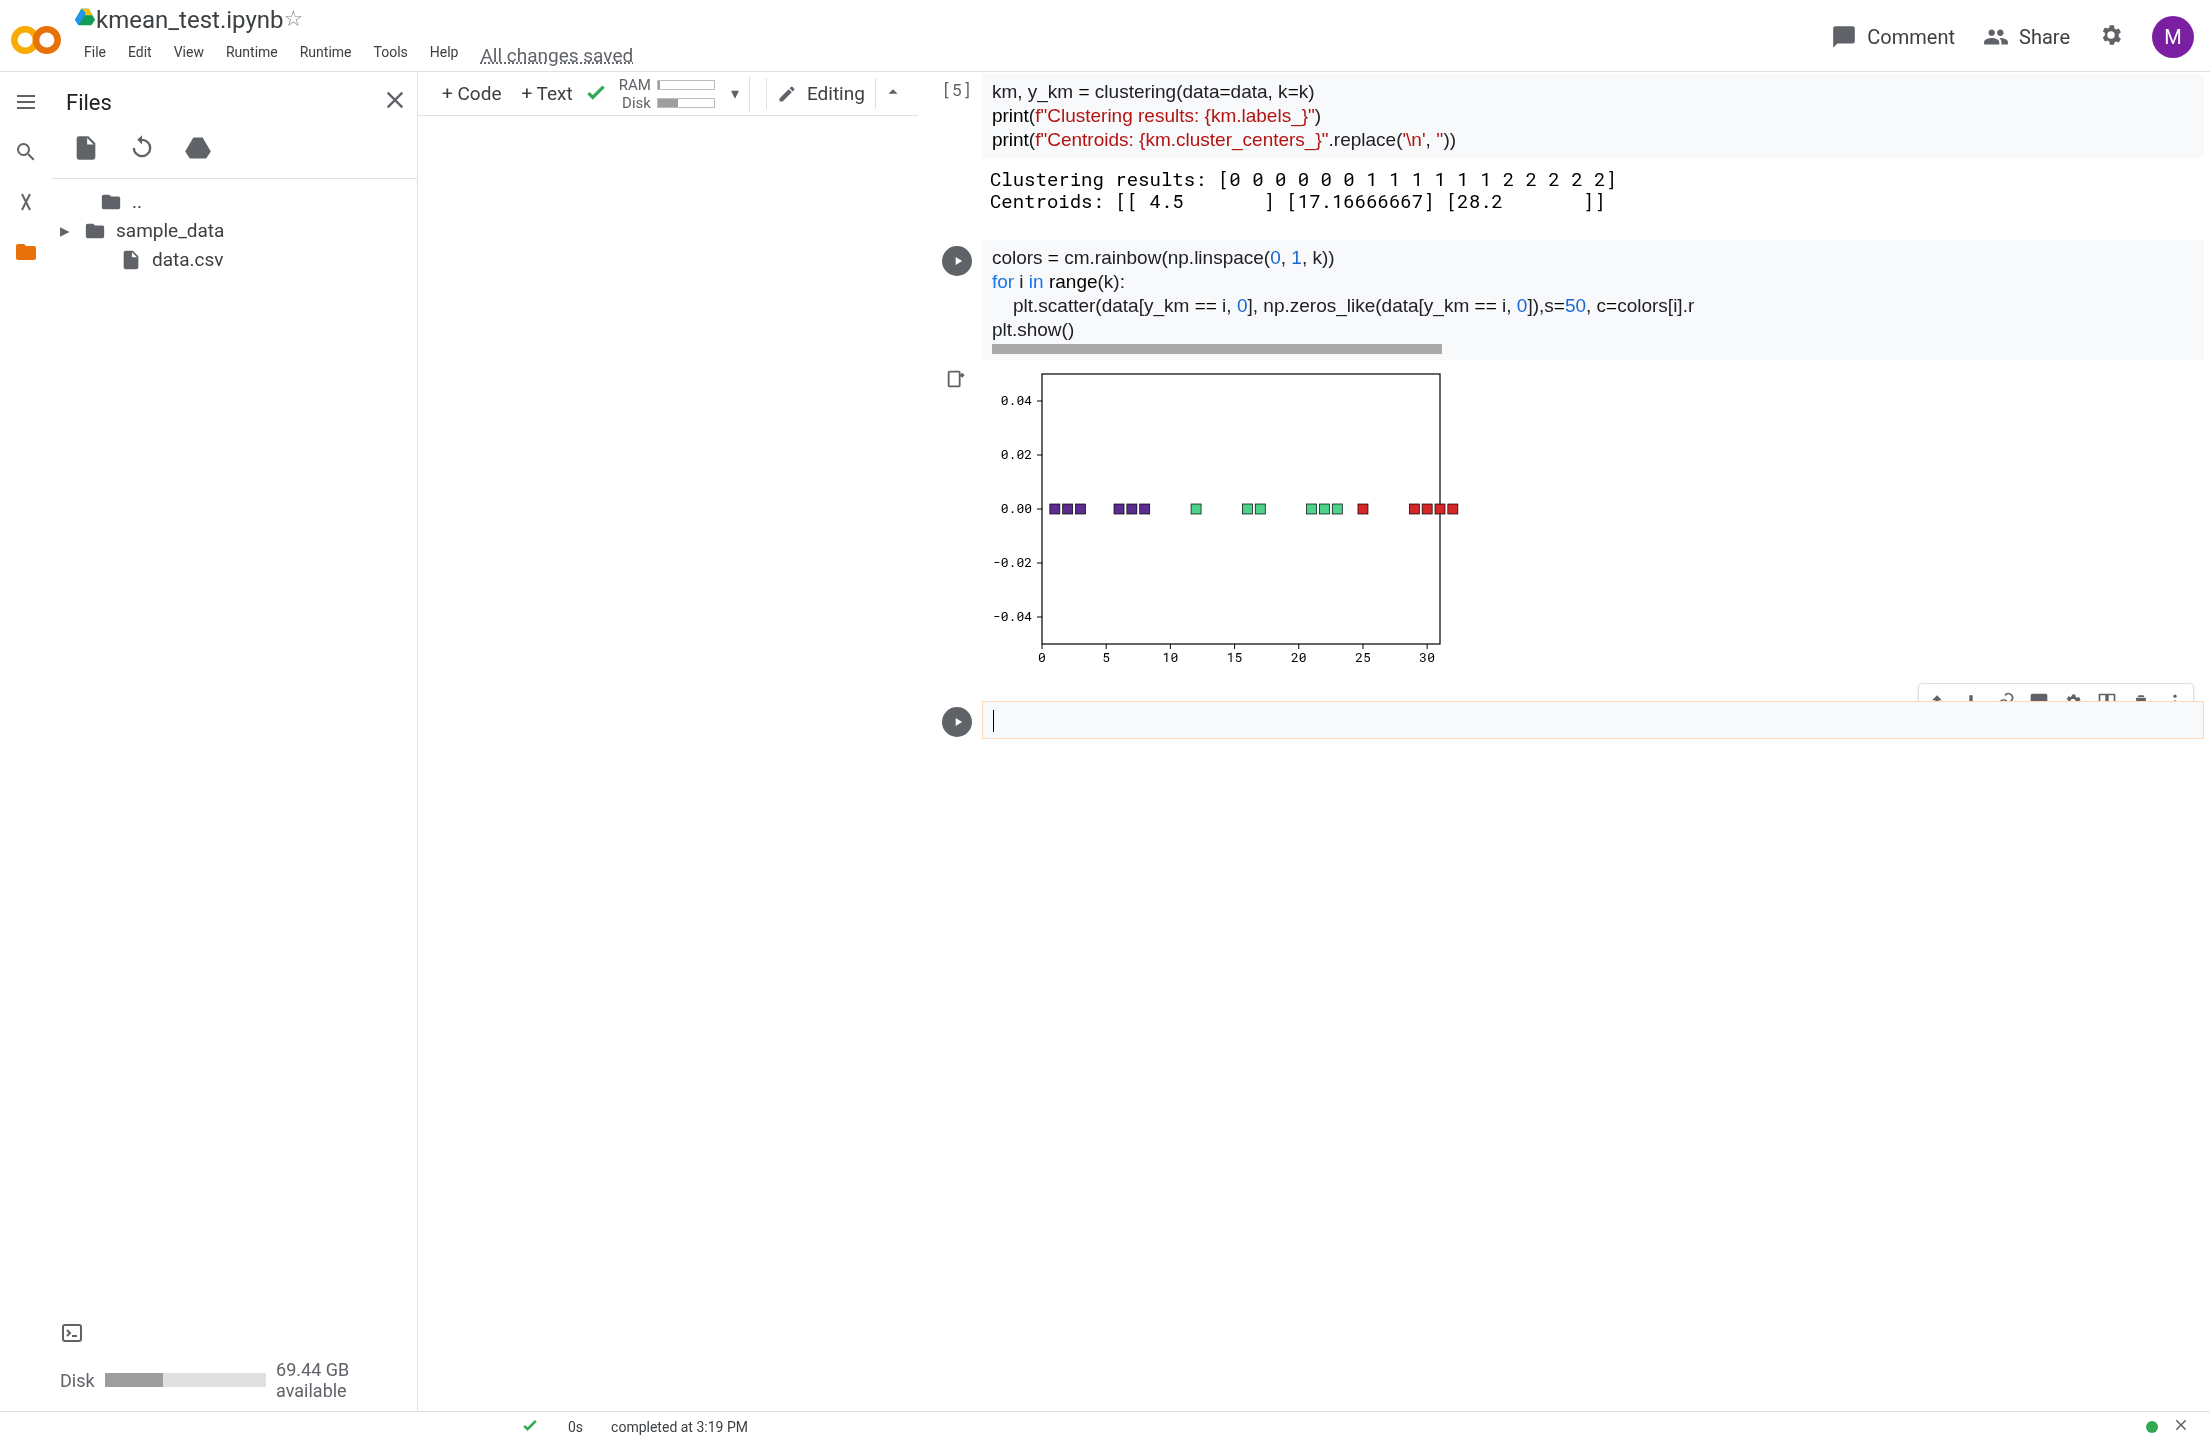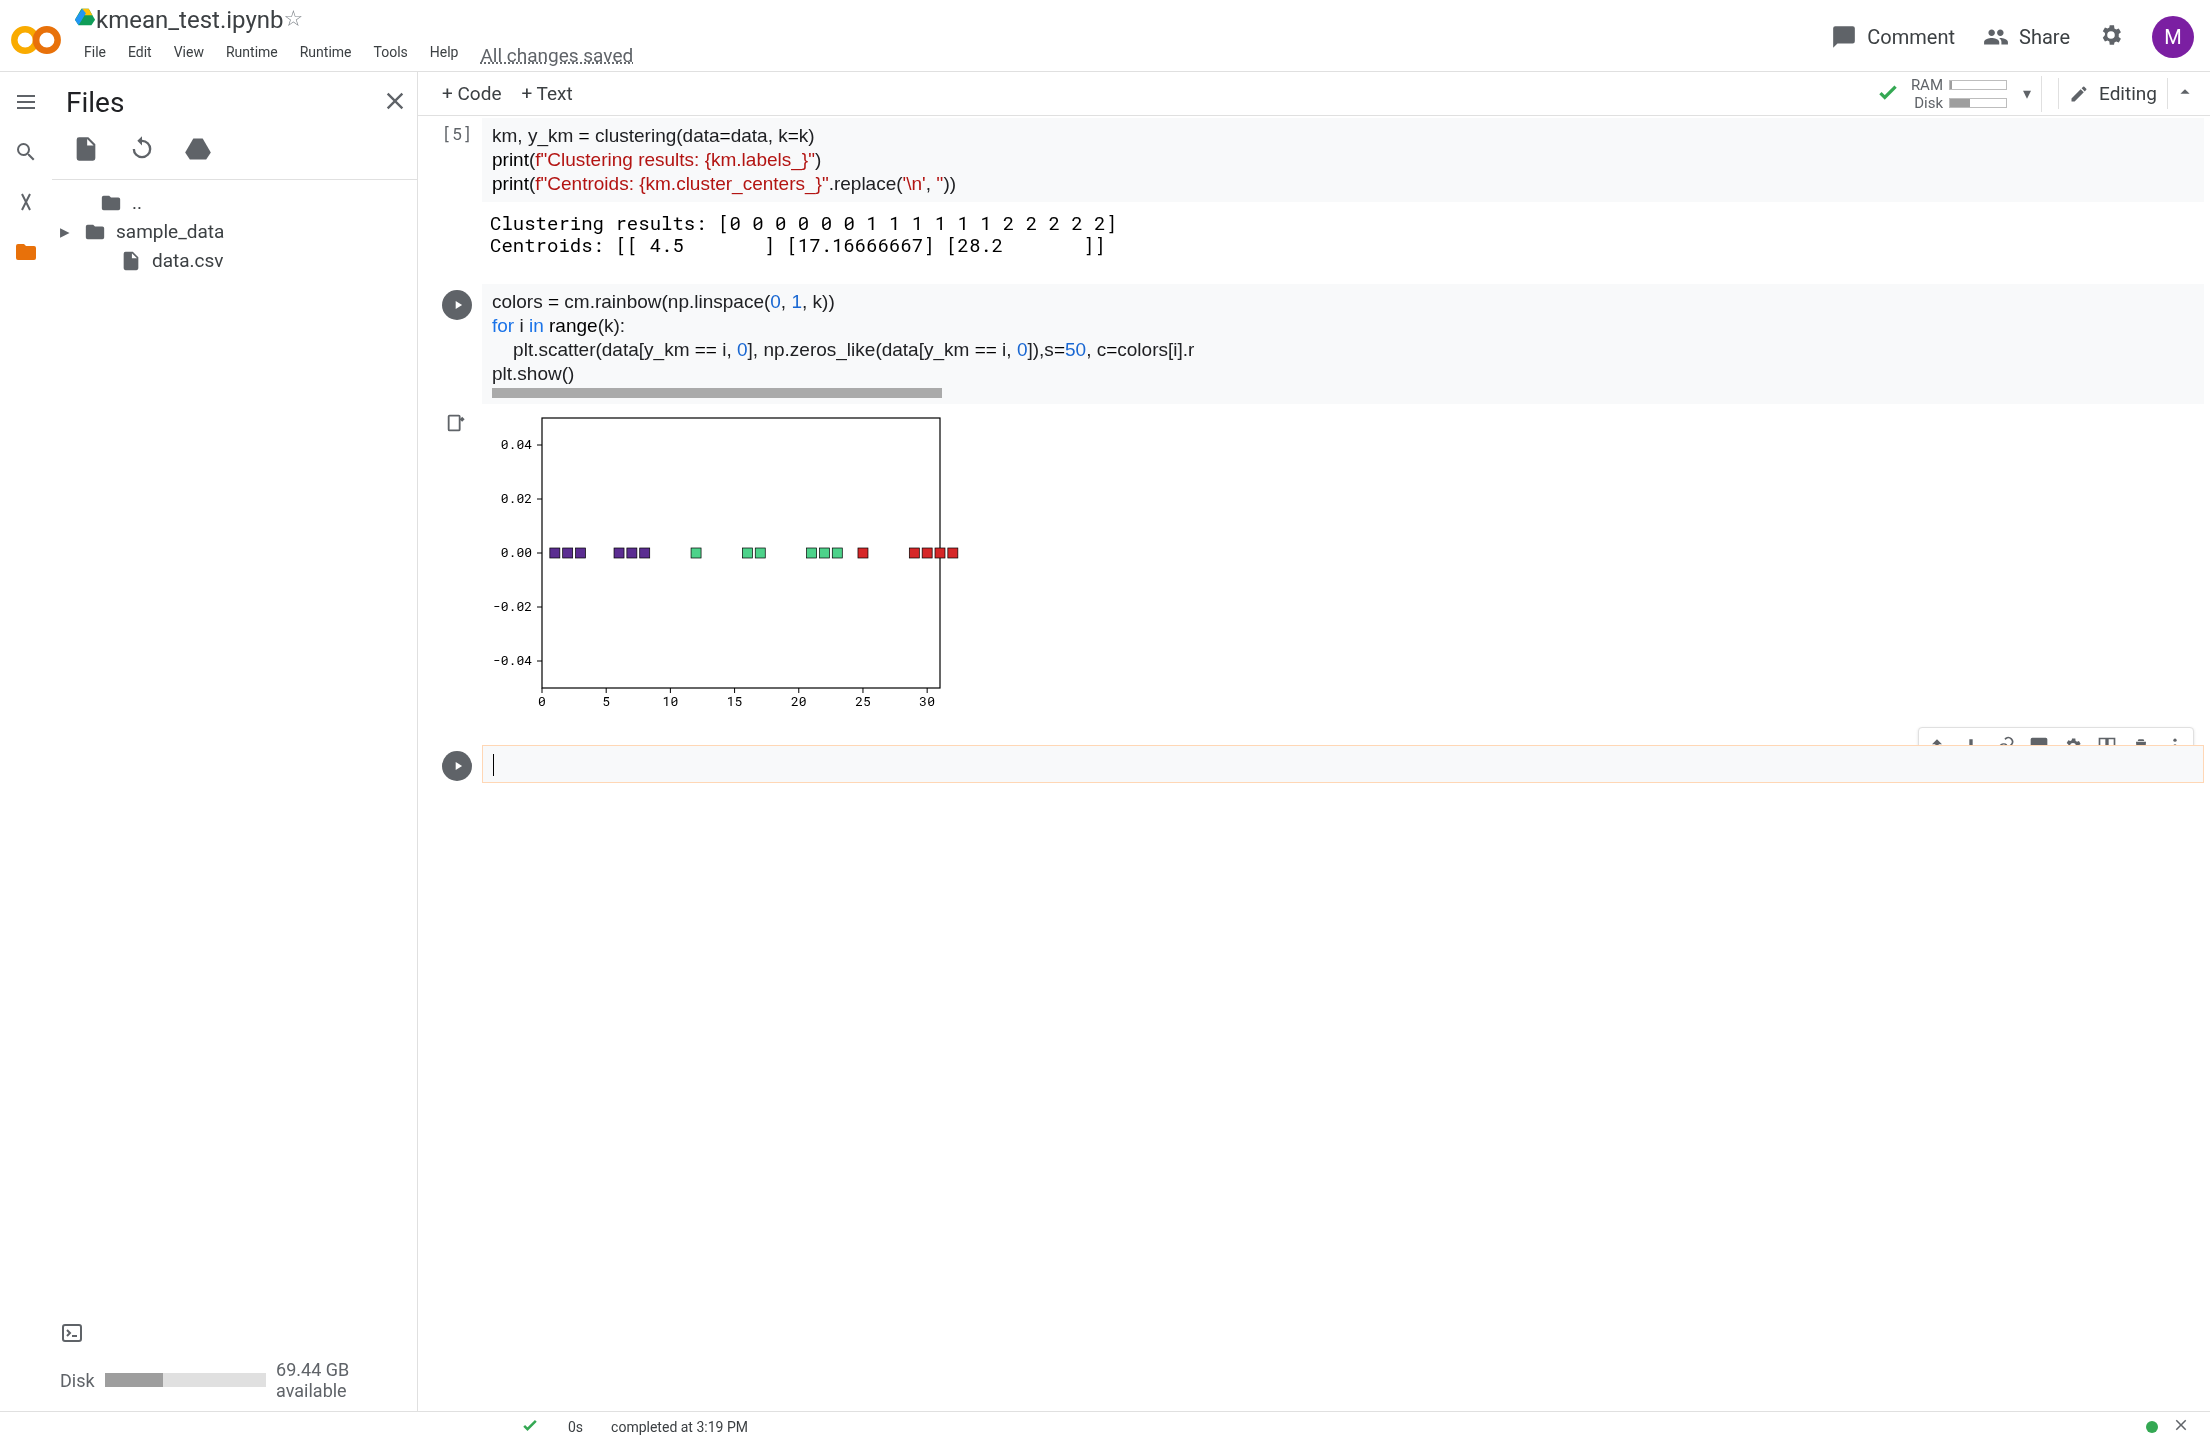--- a/index.html
+++ b/index.html
@@ -22,38 +22,38 @@
 .gear-btn svg { width: 26px; height: 26px; fill: #5f6368; }
 .avatar { width: 42px; height: 42px; border-radius: 50%; background: #7b1fa2; color: #fff; display: flex; align-items: center; justify-content: center; font-size: 20px; }
 .left-rail { width: 52px; display: flex; flex-direction: column; align-items: center; gap: 22px; padding-top: 18px; }
 .left-rail svg { width: 24px; height: 24px; fill: #5f6368; }
 .left-rail .active-tab { position: relative; }
 .left-rail .active-tab::before { content: ""; position: absolute; left: -17px; top: -6px; bottom: -6px; width: 3px; background: #e8710a; }
 .left-rail .active-tab svg { fill: #e8710a; }
 .main-area { display: flex; height: calc(100vh - 72px - 30px); }
 .files-panel { width: 366px; border-right: 1px solid #e0e0e0; display: flex; flex-direction: column; }
 .files-header { display: flex; align-items: center; padding: 14px 8px 10px 4px; }
-.files-title { flex: 1; font-size: 28px; margin-left: 10px; }
+.files-title { flex: 1; font-size: 22px; margin-left: 10px; }
 .files-close { cursor: pointer; }
 .files-close svg { width: 28px; height: 28px; fill: #5f6368; }
 .files-actions { display: flex; gap: 28px; padding: 6px 20px 12px 20px; }
 .files-actions svg { width: 28px; height: 28px; fill: #5f6368; }
 .files-hr { border: none; border-bottom: 1px solid #e0e0e0; margin: 0 0 4px 0; }
 .file-tree { padding: 4px 4px; font-size: 19px; color: #3c4043; }
 .file-row { display: flex; align-items: center; padding: 3px 4px; gap: 10px; }
 .file-row .chev { width: 14px; color: #5f6368; }
 .file-row svg { width: 22px; height: 22px; fill: #5f6368; }
 .disk-footer { margin-top: auto; padding: 10px 8px 10px 8px; display: flex; flex-direction: column; gap: 10px; font-size: 18px; color: #5f6368; }
 .disk-footer .disk-icon svg { width: 24px; height: 24px; fill: #5f6368; }
 .disk-row { display: flex; align-items: center; gap: 10px; }
 .disk-bar { width: 180px; height: 14px; background: #e0e0e0; position: relative; }
 .disk-bar .fill { position: absolute; left: 0; top: 0; bottom: 0; width: 36%; background: #9e9e9e; }
 
 
-.notebook-col { flex: 1; display: flex; flex-direction: column; min-width: 0; }
+.notebook-col { flex: 1; display: flex; flex-direction: row; min-width: 0; }
 .nb-toolbar { display: flex; align-items: center; height: 44px; padding: 0 14px; border-bottom: 1px solid #e0e0e0; }
 .nb-tool-btn { display: flex; align-items: center; gap: 8px; font-size: 19px; color: #3c4043; padding: 4px 10px; cursor: pointer; }
 .nb-toolbar .spacer { flex: 1; }
 .resource-block { display: flex; align-items: center; gap: 10px; padding-right: 10px; border-right: 1px solid #e0e0e0; margin-right: 10px; }
 .resource-block .check svg { width: 26px; height: 26px; stroke: #34a853; fill: none; stroke-width: 3; }
 .resource-stats { font-size: 15px; color: #5f6368; line-height: 18px; text-align: left; }
 .res-row { display: flex; align-items: center; gap: 6px; justify-content: flex-end; }
 .mini-bar { width: 58px; height: 10px; border: 1px solid #bdbdbd; position: relative; }
 .mini-bar .f { position: absolute; left: 0; top: 0; bottom: 0; background: #9e9e9e; }
 .dropdown-caret { color: #5f6368; font-size: 16px; margin-left: 6px; }

